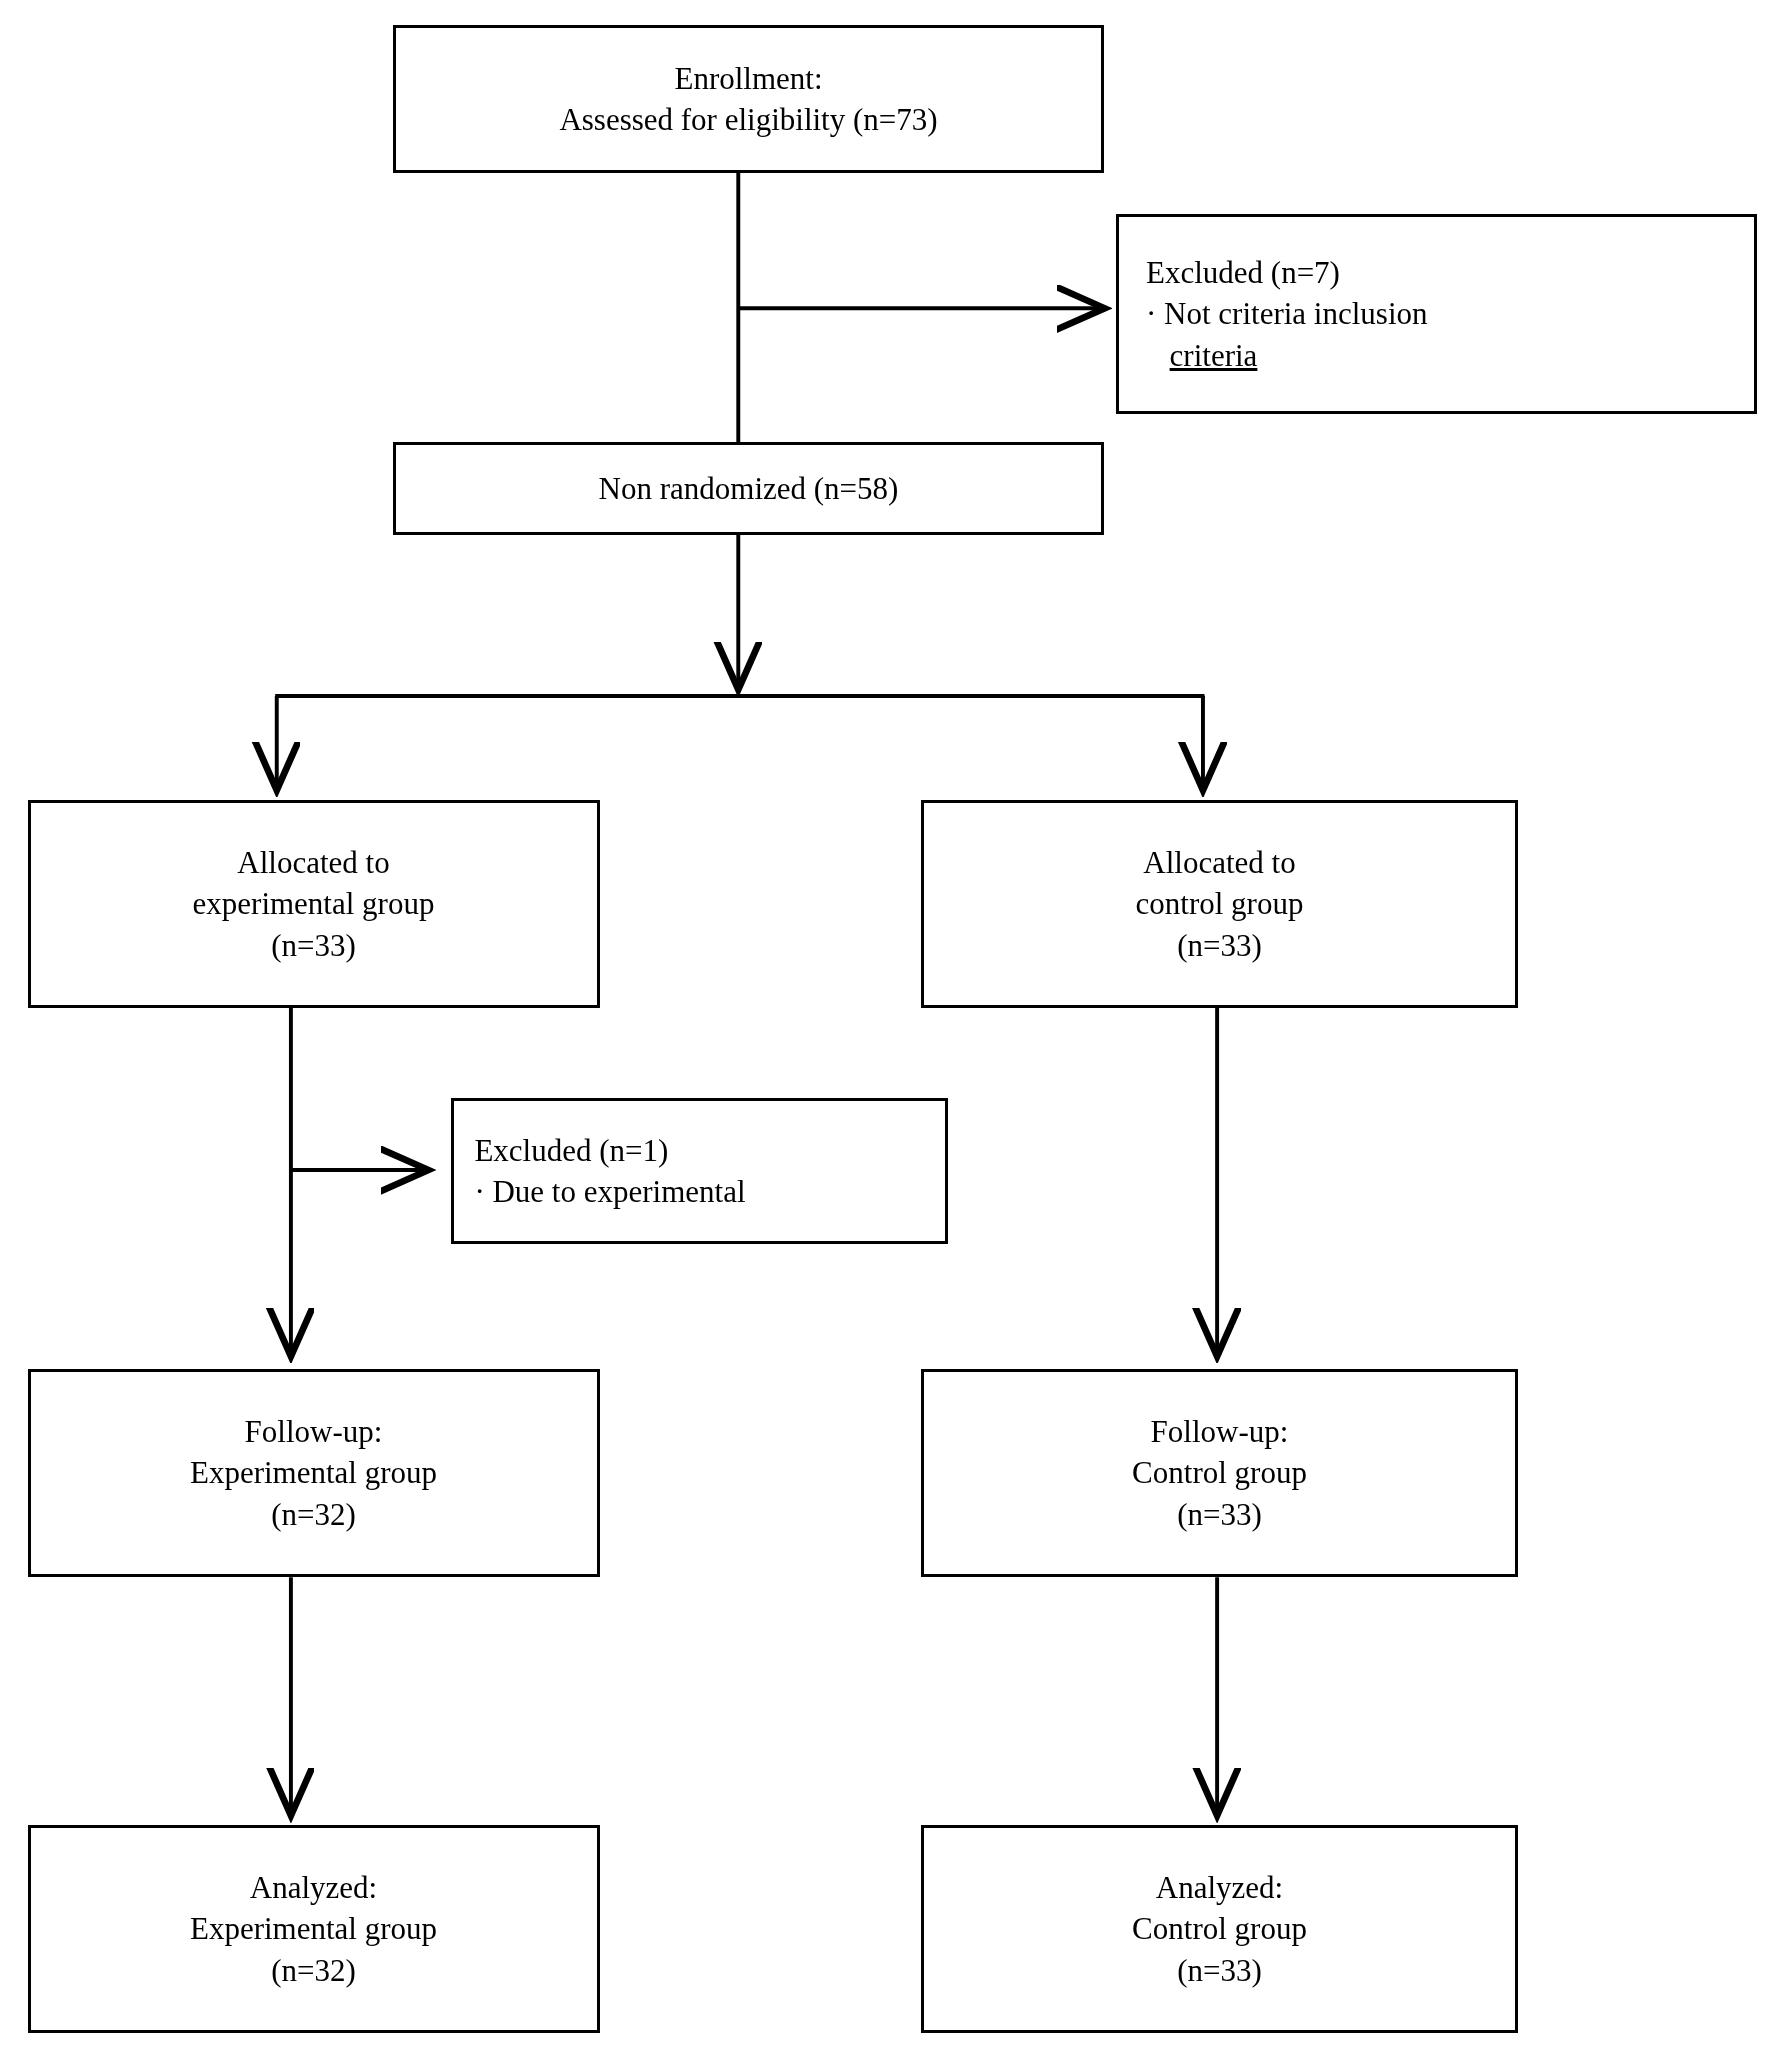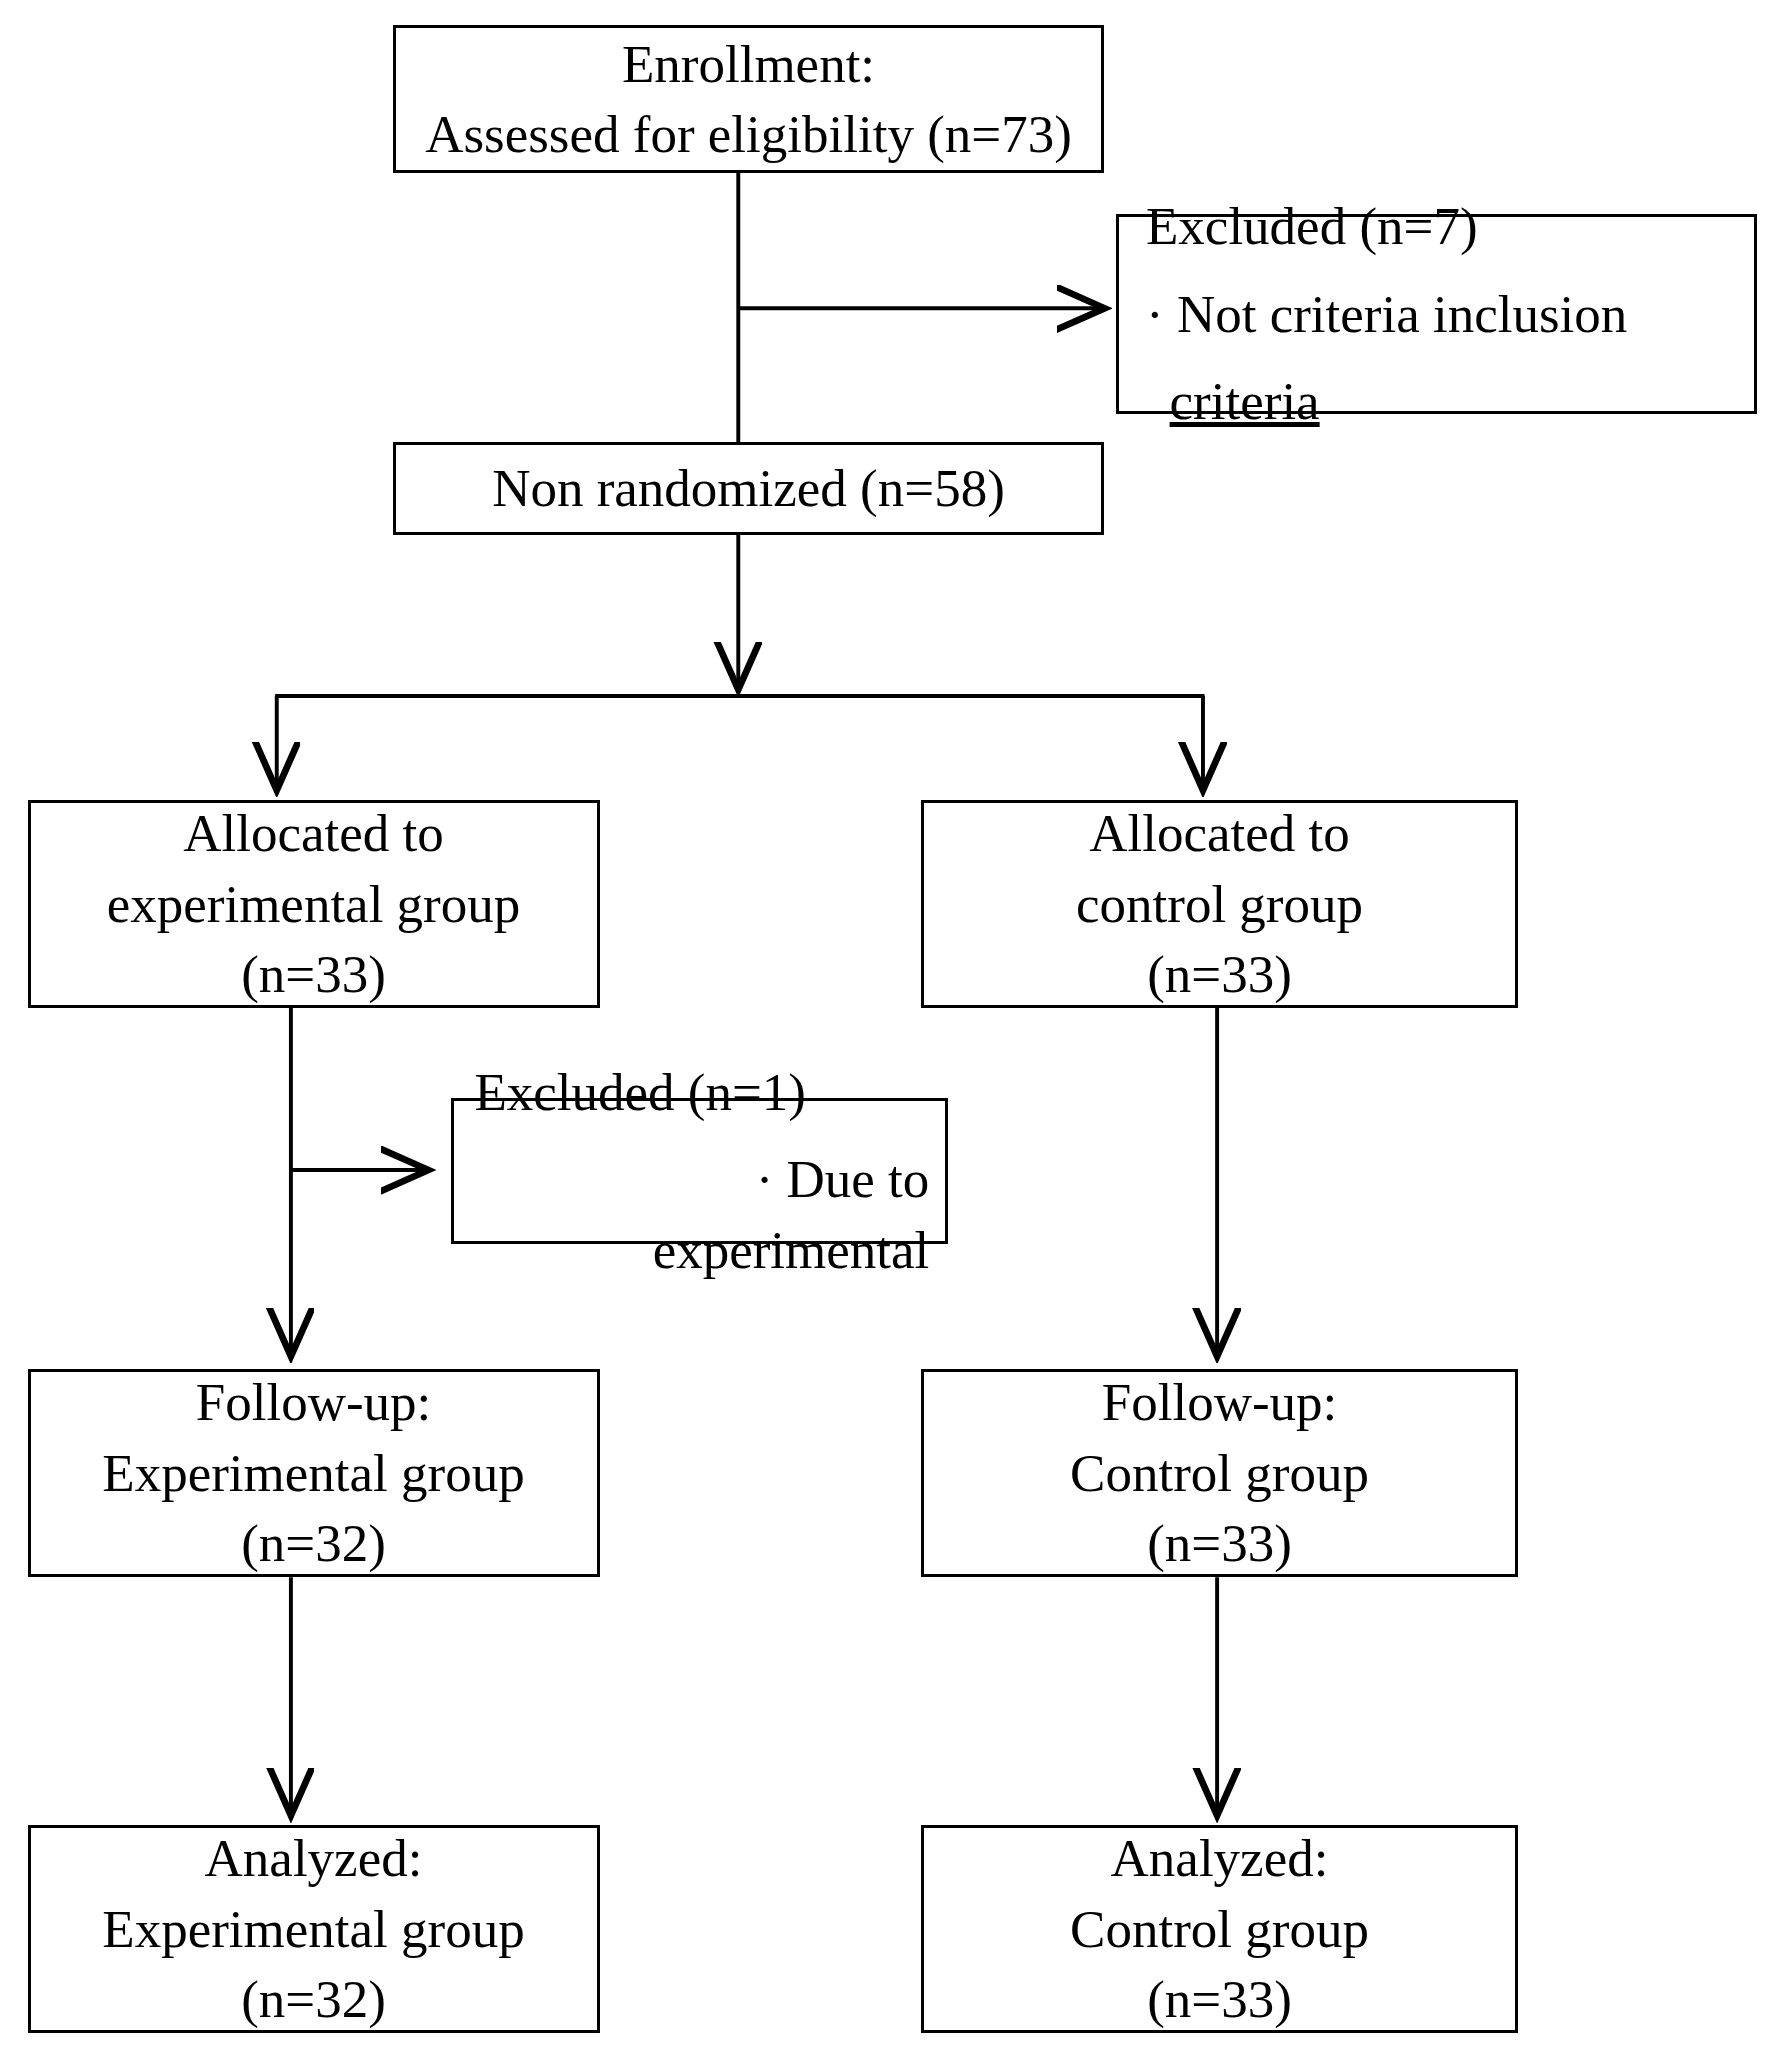--- a/index.html
+++ b/index.html
@@ -38,26 +38,25 @@
   }
   .node-box.center {
     align-items: center;
     text-align: center;
   }
   .node-box.left {
     align-items: flex-start;
     text-align: right;
     padding-left: 27px;
     padding-right: 15.7px;
-    gap: 17px;
   }
   .node-line {
     display: block;
     white-space: nowrap;
-    font-size: 53px;
+    font-size: 31px;
   }
   .node-box.left .node-line {
     white-space: normal;
   }
 </style>
 </head>
 <body>
 
 <div id="flow-root">
 

